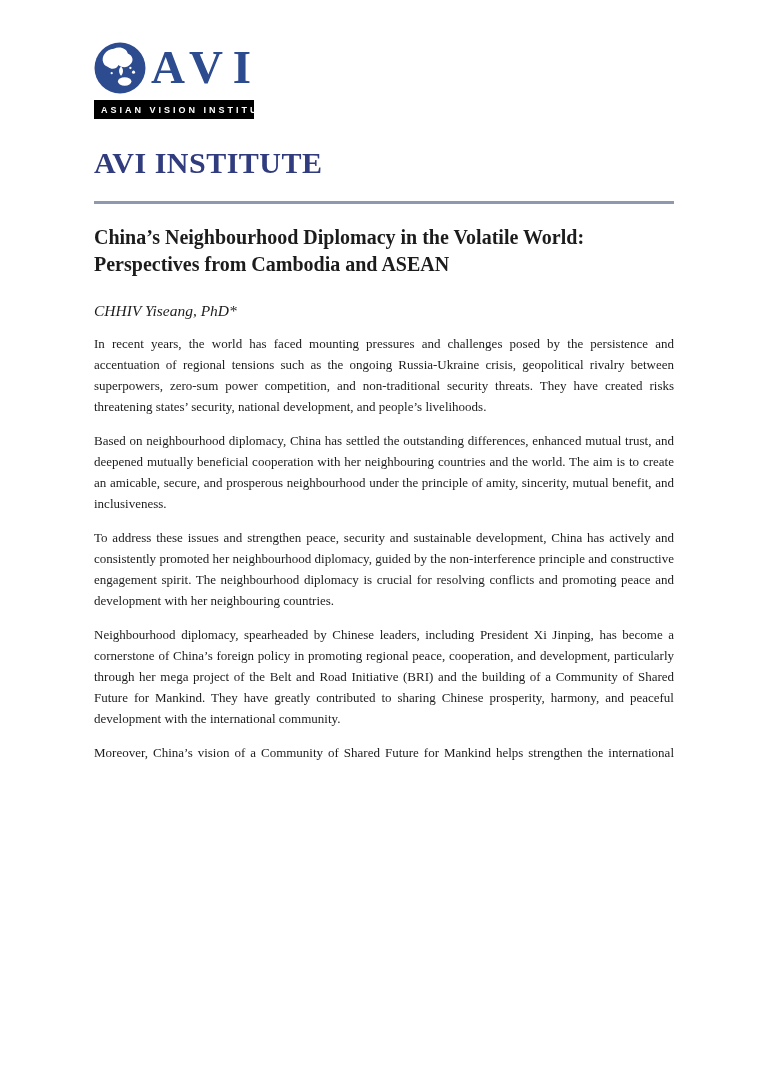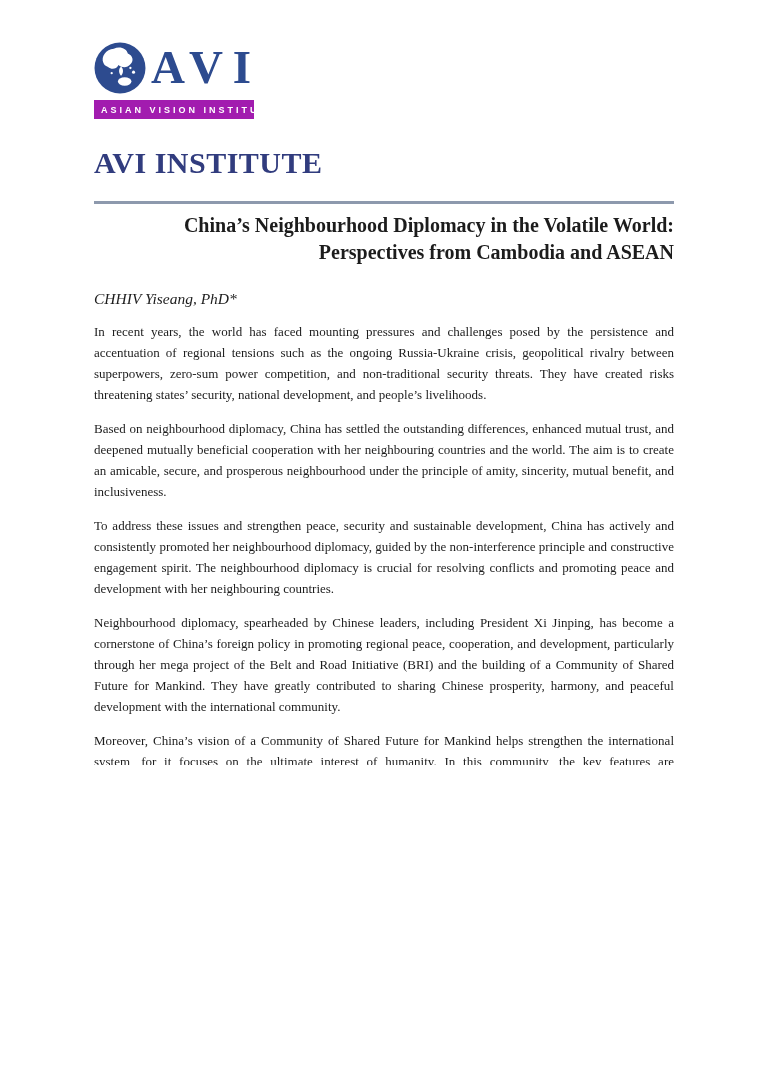--- a/index.html
+++ b/index.html
@@ -30,21 +30,21 @@
     font-size: 47px;
     font-weight: bold;
     color: #2d4b8f;
     letter-spacing: 10px;
     line-height: 50px;
     margin-left: 5px;
     white-space: nowrap;
   }
   .logo-bar {
     margin-top: 6px;
-    background: #a21caf;
+    background: #000000;
     color: #ffffff;
     font-family: "Liberation Sans", sans-serif;
     font-size: 9px;
     font-weight: bold;
     letter-spacing: 3px;
     padding: 5px 7px 4px 7px;
     width: 160px;
     text-align: center;
     white-space: nowrap;
   }
@@ -70,25 +70,24 @@
   }
   .top-divider {
     margin-top: 21px;
     border: none;
     border-top: 3px solid #8d99ad;
     height: 0;
   }
 
   
   .article-title {
-    margin-top: 8px;
+    margin-top: 20px;
     font-size: 20px;
     font-weight: bold;
     line-height: 27px;
-    text-align: right;
   }
   .author {
     margin-top: 24px;
     font-size: 15.5px;
     font-style: italic;
   }
   .body-text p {
     margin: 0 0 13px 0;
     font-size: 13px;
     line-height: 21px;

